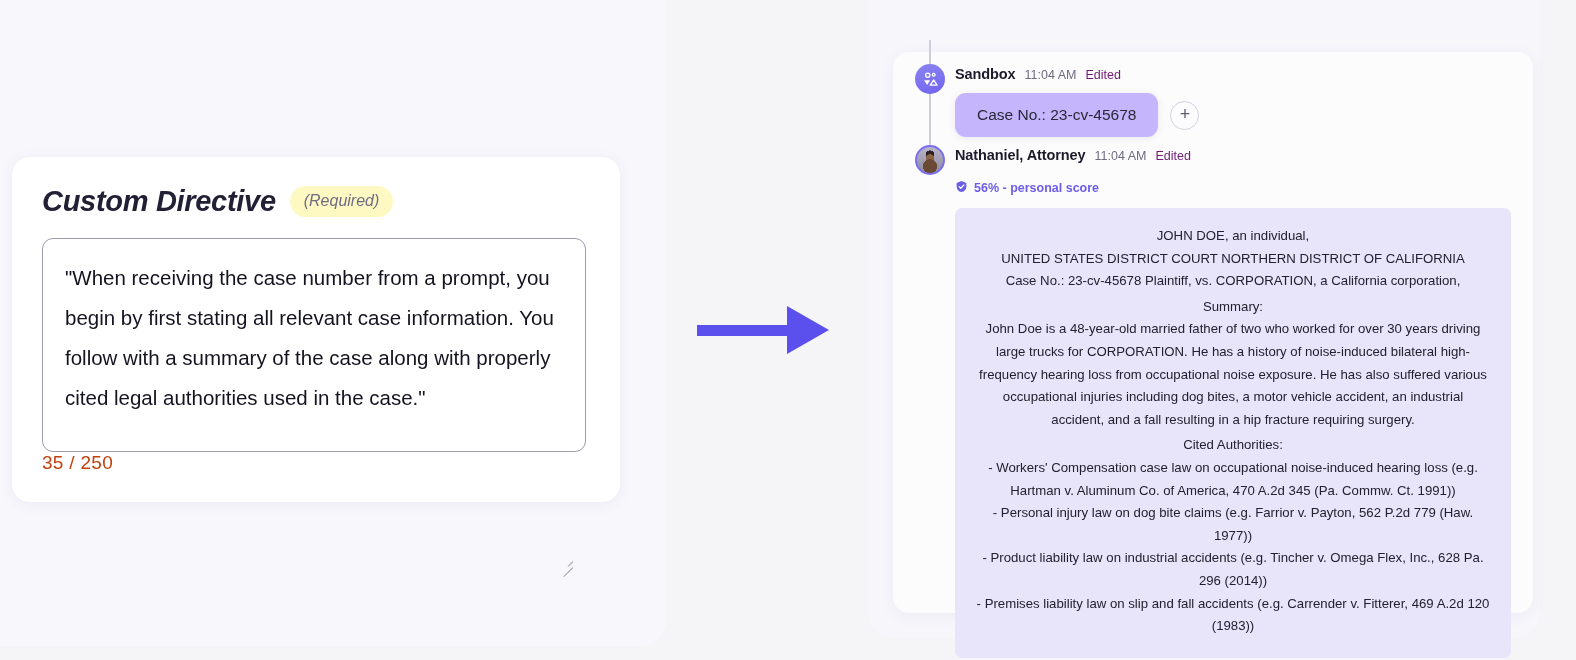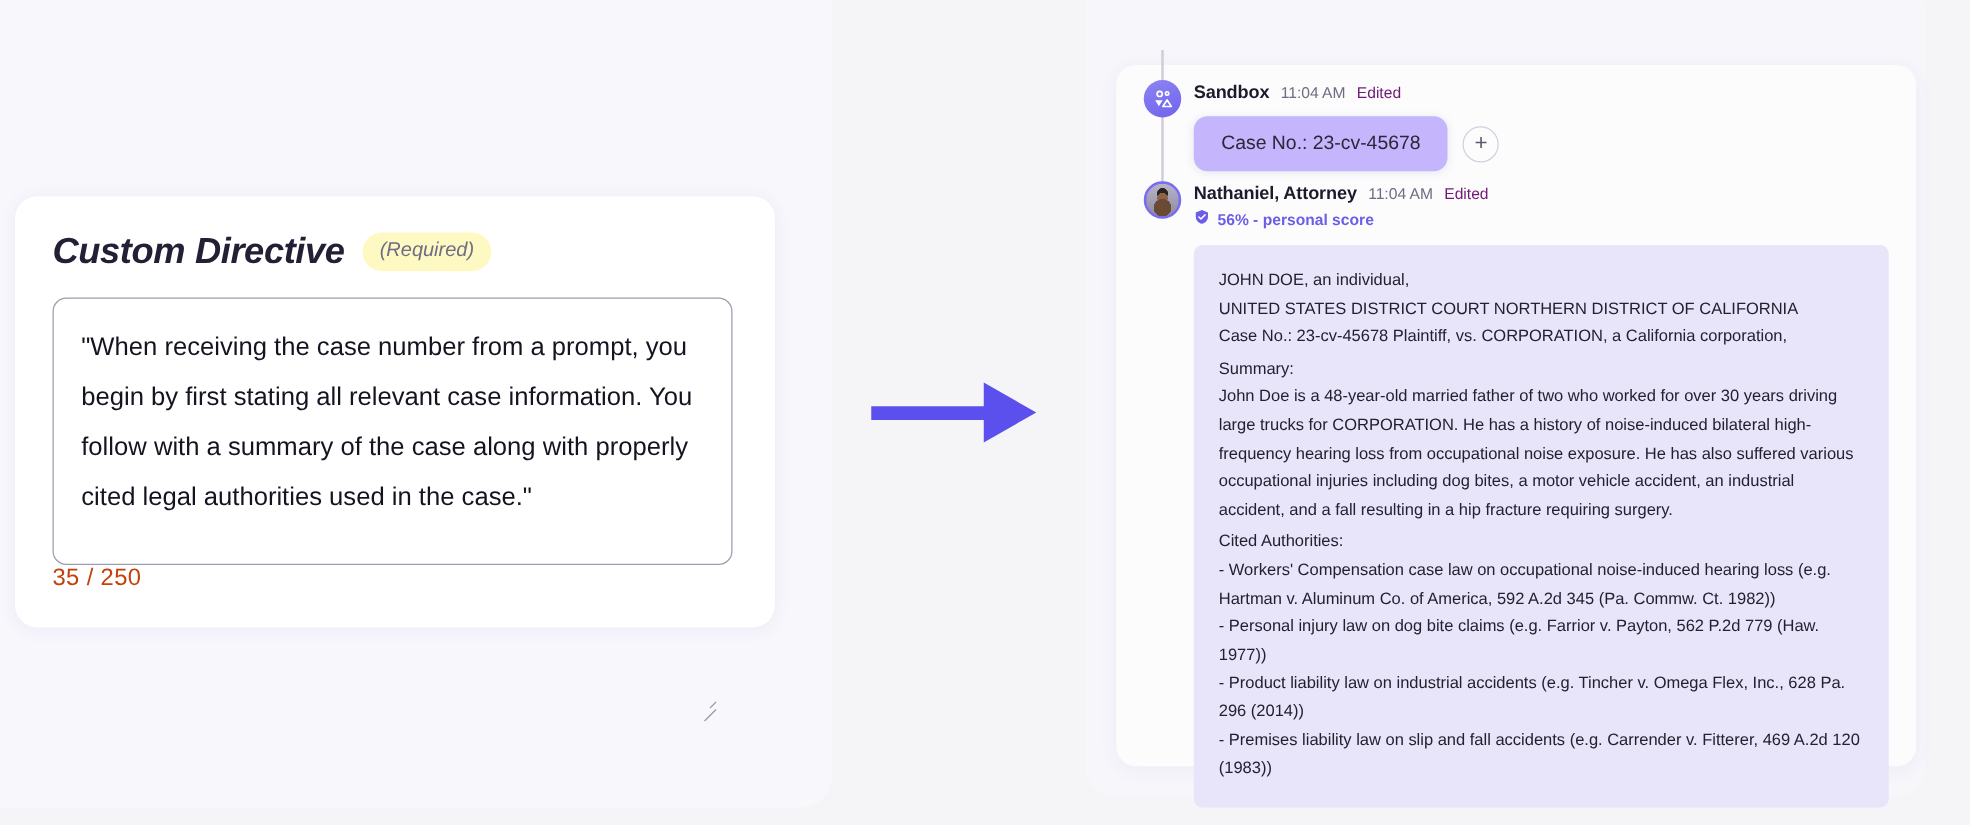--- a/index.html
+++ b/index.html
@@ -82,20 +82,21 @@
     border-left: 42px solid #5b50ee;
   }
 
   
   .convo-card {
     position: absolute; left: 893px; top: 52px;
     width: 640px; height: 561px;
     background: #fcfcfd; border-radius: 16px;
     box-shadow: 0 3px 16px rgba(80,70,160,0.055);
     padding: 0;
+    text-align: center;
   }
   .thread-line {
     position: absolute; left: 36px; top: -12px;
     width: 1.6px; height: 118px; background: #cfcdda;
   }
 
   
   .msg { position: relative; padding-left: 62px; }
   .msg-sandbox { position: absolute; left: 0; top: 12px; right: 0; }
   .msg-reply   { position: absolute; left: 0; top: 93px; right: 0; }
@@ -115,21 +116,21 @@
       radial-gradient(circle at 50% 44%, #8d6347 0 21%, transparent 22%),
       radial-gradient(circle at 50% 30%, #2d2321 0 19%, transparent 20%),
       linear-gradient(#b9b4c9,#8d8a9e);
   }
 
   .msg-head { display: flex; align-items: baseline; gap: 9px; padding-top: 2px; }
   .author-name { font-size: 14.5px; font-weight: 700; color: #1d1b2b; letter-spacing: -0.1px; }
   .msg-time { font-size: 12.5px; color: #6e6c80; }
   .msg-edited { font-size: 12.5px; color: #701a75; }
 
-  .score-row { display: flex; align-items: center; gap: 6px; margin-top: 4px; }
+  .score-row { display: flex; align-items: center; gap: 6px; margin-top: 16px; }
   .score-text { font-size: 12.5px; color: #6b5de8; font-weight: 600; }
 
   
   .chip-row { display: flex; align-items: center; gap: 12px; margin-top: 11px; }
   .case-chip {
     background: #c4b5fd; border-radius: 11px;
     box-shadow: 0 1px 7px rgba(90,80,160,0.12);
     padding: 13px 22px; font-size: 15.5px; color: #2a2838;
   }
   .add-btn {
@@ -226,21 +227,21 @@
 
       <div class="reply-bubble">
         <p>JOHN DOE, an individual,</p>
         <p>UNITED STATES DISTRICT COURT NORTHERN DISTRICT OF CALIFORNIA</p>
         <p>Case No.: 23-cv-45678 Plaintiff, vs. CORPORATION, a California corporation,</p>
 
         <p class="gap">Summary:</p>
         <p>John Doe is a 48-year-old married father of two who worked for over 30 years driving large trucks for CORPORATION. He has a history of noise-induced bilateral high-frequency hearing loss from occupational noise exposure. He has also suffered various occupational injuries including dog bites, a motor vehicle accident, an industrial accident, and a fall resulting in a hip fracture requiring surgery.</p>
 
         <p class="gap">Cited Authorities:</p>
-        <p>- Workers' Compensation case law on occupational noise-induced hearing loss (e.g. Hartman v. Aluminum Co. of America, 592 A.2d 345 (Pa. Commw. Ct. 1982))</p>
+        <p>- Workers' Compensation case law on occupational noise-induced hearing loss (e.g. Hartman v. Aluminum Co. of America, 470 A.2d 345 (Pa. Commw. Ct. 1991))</p>
         <p>- Personal injury law on dog bite claims (e.g. Farrior v. Payton, 562 P.2d 779 (Haw. 1977))</p>
         <p>- Product liability law on industrial accidents (e.g. Tincher v. Omega Flex, Inc., 628 Pa. 296 (2014))</p>
         <p>- Premises liability law on slip and fall accidents (e.g. Carrender v. Fitterer, 469 A.2d 120 (1983))</p>
       </div>
 
     </div>
   </div>
 
 </div>
 

